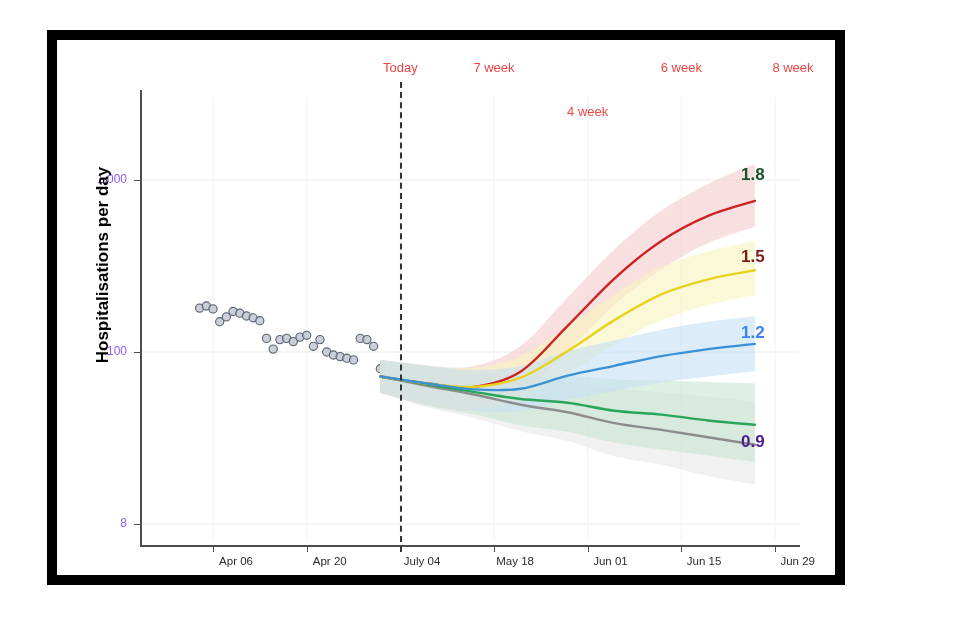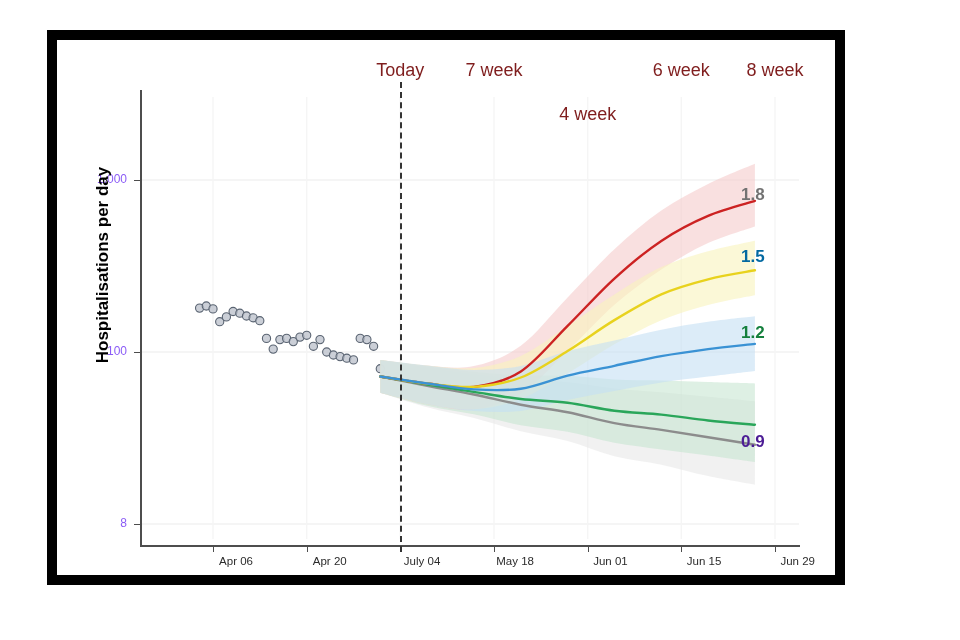--- a/index.html
+++ b/index.html
@@ -16,21 +16,21 @@
 
   .axis-y-line{position:absolute;left:83px;top:50px;width:2px;height:456px;background:#4d4d4d;}
   .axis-x-line{position:absolute;left:83px;top:505px;width:660px;height:2px;background:#4d4d4d;}
 
   .ytick{position:absolute;left:77px;width:7px;height:1px;background:#4d4d4d;}
   .ylabel{position:absolute;right:0;text-align:right;font-size:12px;color:#8b5cf6;font-family:"Liberation Sans",sans-serif;white-space:nowrap;}
 
   .xtick{position:absolute;top:505px;width:1px;height:7px;background:#4d4d4d;}
   .xlabel{position:absolute;top:515px;font-size:11.5px;color:#2b2b2b;text-align:right;width:80px;margin-left:-40px;white-space:nowrap;}
 
-  .toplabel{position:absolute;top:20px;font-size:18px;color:#7f1d1d;text-align:center;width:110px;margin-left:-55px;white-space:nowrap;}
+  .toplabel{position:absolute;top:20px;font-size:13px;color:#ef4444;text-align:center;width:110px;margin-left:-55px;white-space:nowrap;}
 
   #axis-title-x{position:absolute;top:532px;left:0;width:778px;text-align:center;font-size:18px;font-weight:bold;color:#000;}
   #axis-title-y{position:absolute;left:-104px;top:215px;width:300px;text-align:center;font-size:17px;font-weight:bold;color:#000;transform:rotate(-90deg);}
 
   .todayline{position:absolute;width:0;border-left:2px dashed #333333;}
 
   .rlabel{position:absolute;font-size:17px;font-weight:bold;color:#111;}
 
   svg{display:block;}
 </style>
@@ -120,25 +120,25 @@
             <div class="xtick" style="left:530.7px;"></div>
             <div class="xlabel" style="left:530.7px;">Jun 01</div>
             <div class="xtick" style="left:624.3px;"></div>
             <div class="xlabel" style="left:624.3px;">Jun 15</div>
             <div class="xtick" style="left:718.0px;"></div>
             <div class="xlabel" style="left:718.0px;">Jun 29</div>
             <div class="toplabel" style="left:343.3px;">Today</div>
             <div class="toplabel" style="left:437.0px;">7 week</div>
             <div class="toplabel" style="left:530.7px;margin-top:44px;">4 week</div>
             <div class="toplabel" style="left:624.3px;">6 week</div>
-            <div class="toplabel" style="left:718.0px;">8 week</div>
+            <div class="toplabel" style="left:736px;">8 week</div>
             <div class="todayline" style="left:343.3px;top:42px;height:470px;"></div>
-            <div class="rlabel" style="left:684px;top:145px;color:#737373;text-align:center;">1.8</div>
-            <div class="rlabel" style="left:684px;top:207px;color:#0369a1;">1.5</div>
-            <div class="rlabel" style="left:684px;top:283px;color:#15803d;">1.2</div>
+            <div class="rlabel" style="left:684px;top:125px;color:#14532d;text-align:center;">1.8</div>
+            <div class="rlabel" style="left:684px;top:207px;color:#7f1d1d;">1.5</div>
+            <div class="rlabel" style="left:684px;top:283px;color:#3b82f6;">1.2</div>
             <div class="rlabel" style="left:684px;top:392px;color:#4c1d95;">0.9</div>
           </div>
 
         <div id="axis-title-x">Time</div>
         <div id="axis-title-y">Hospitalisations per day</div>
 
       </div>
     </div>
   </div>
 

